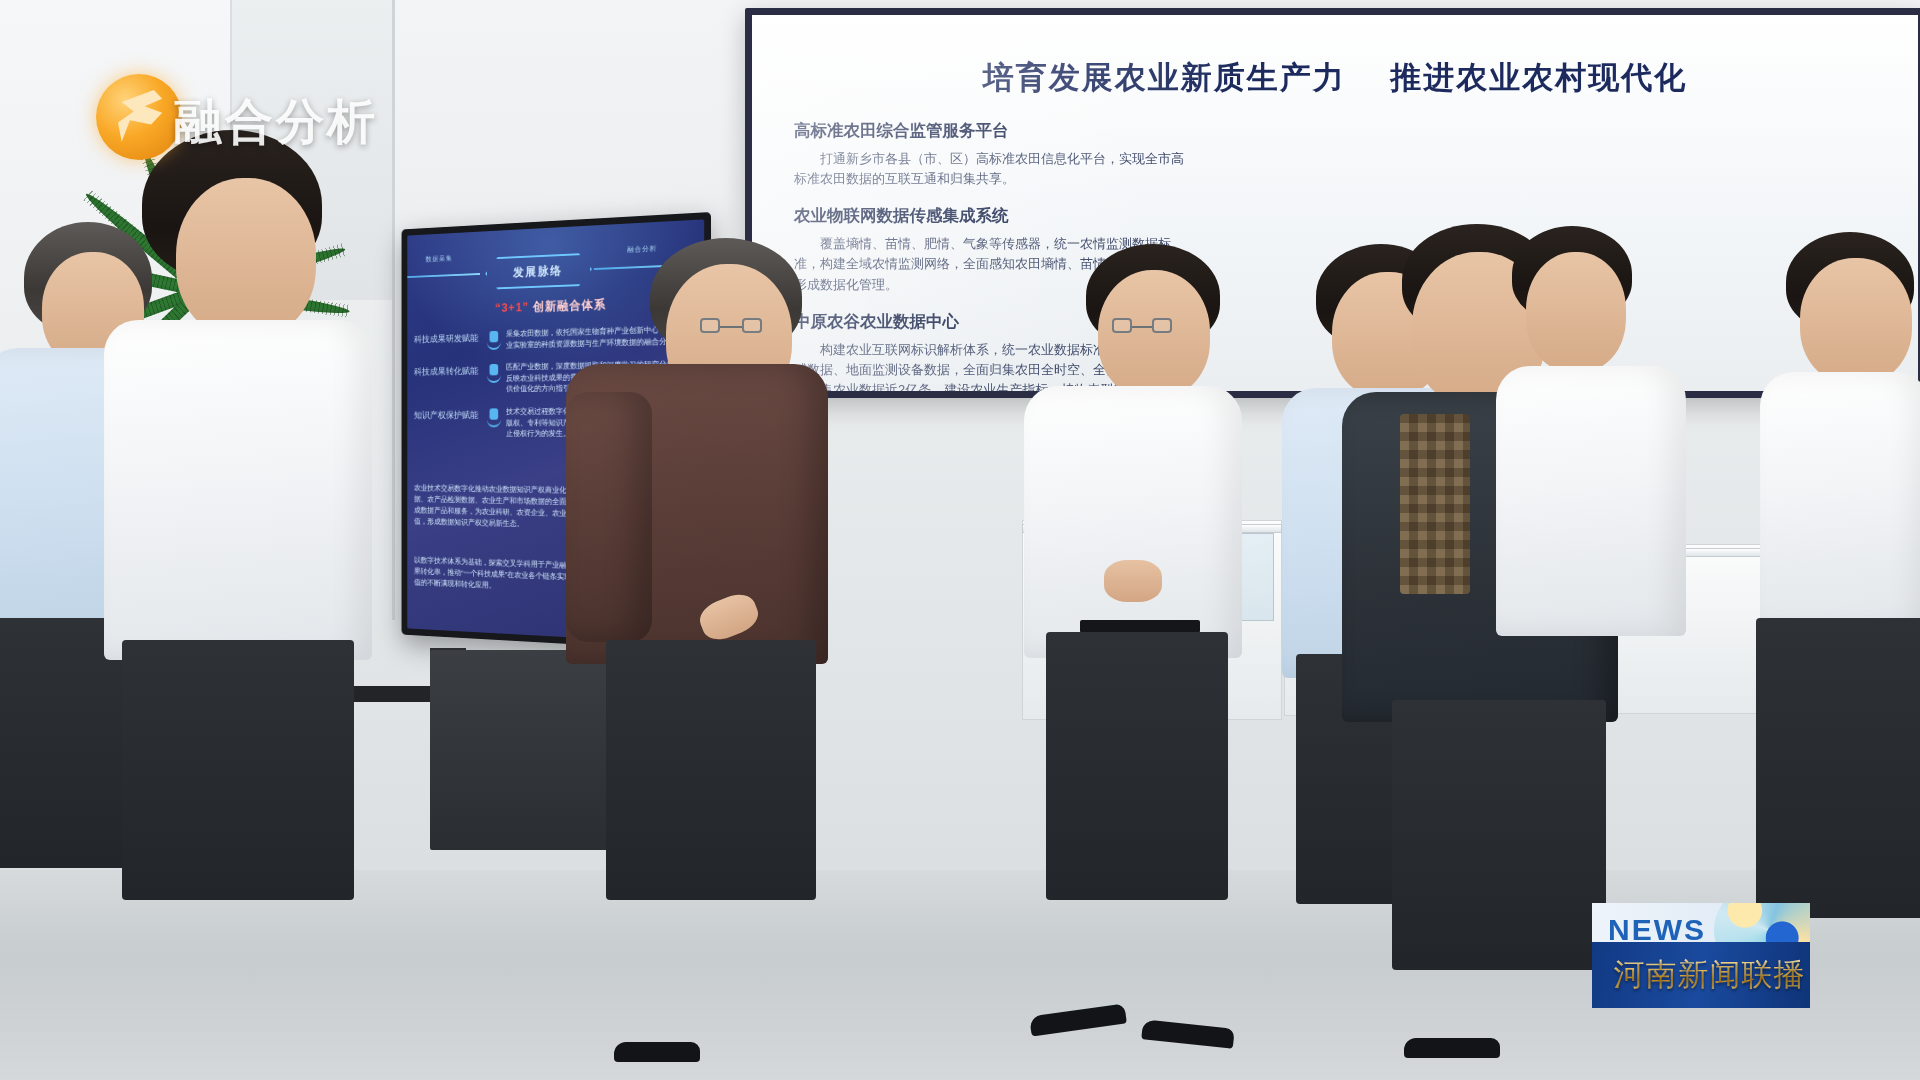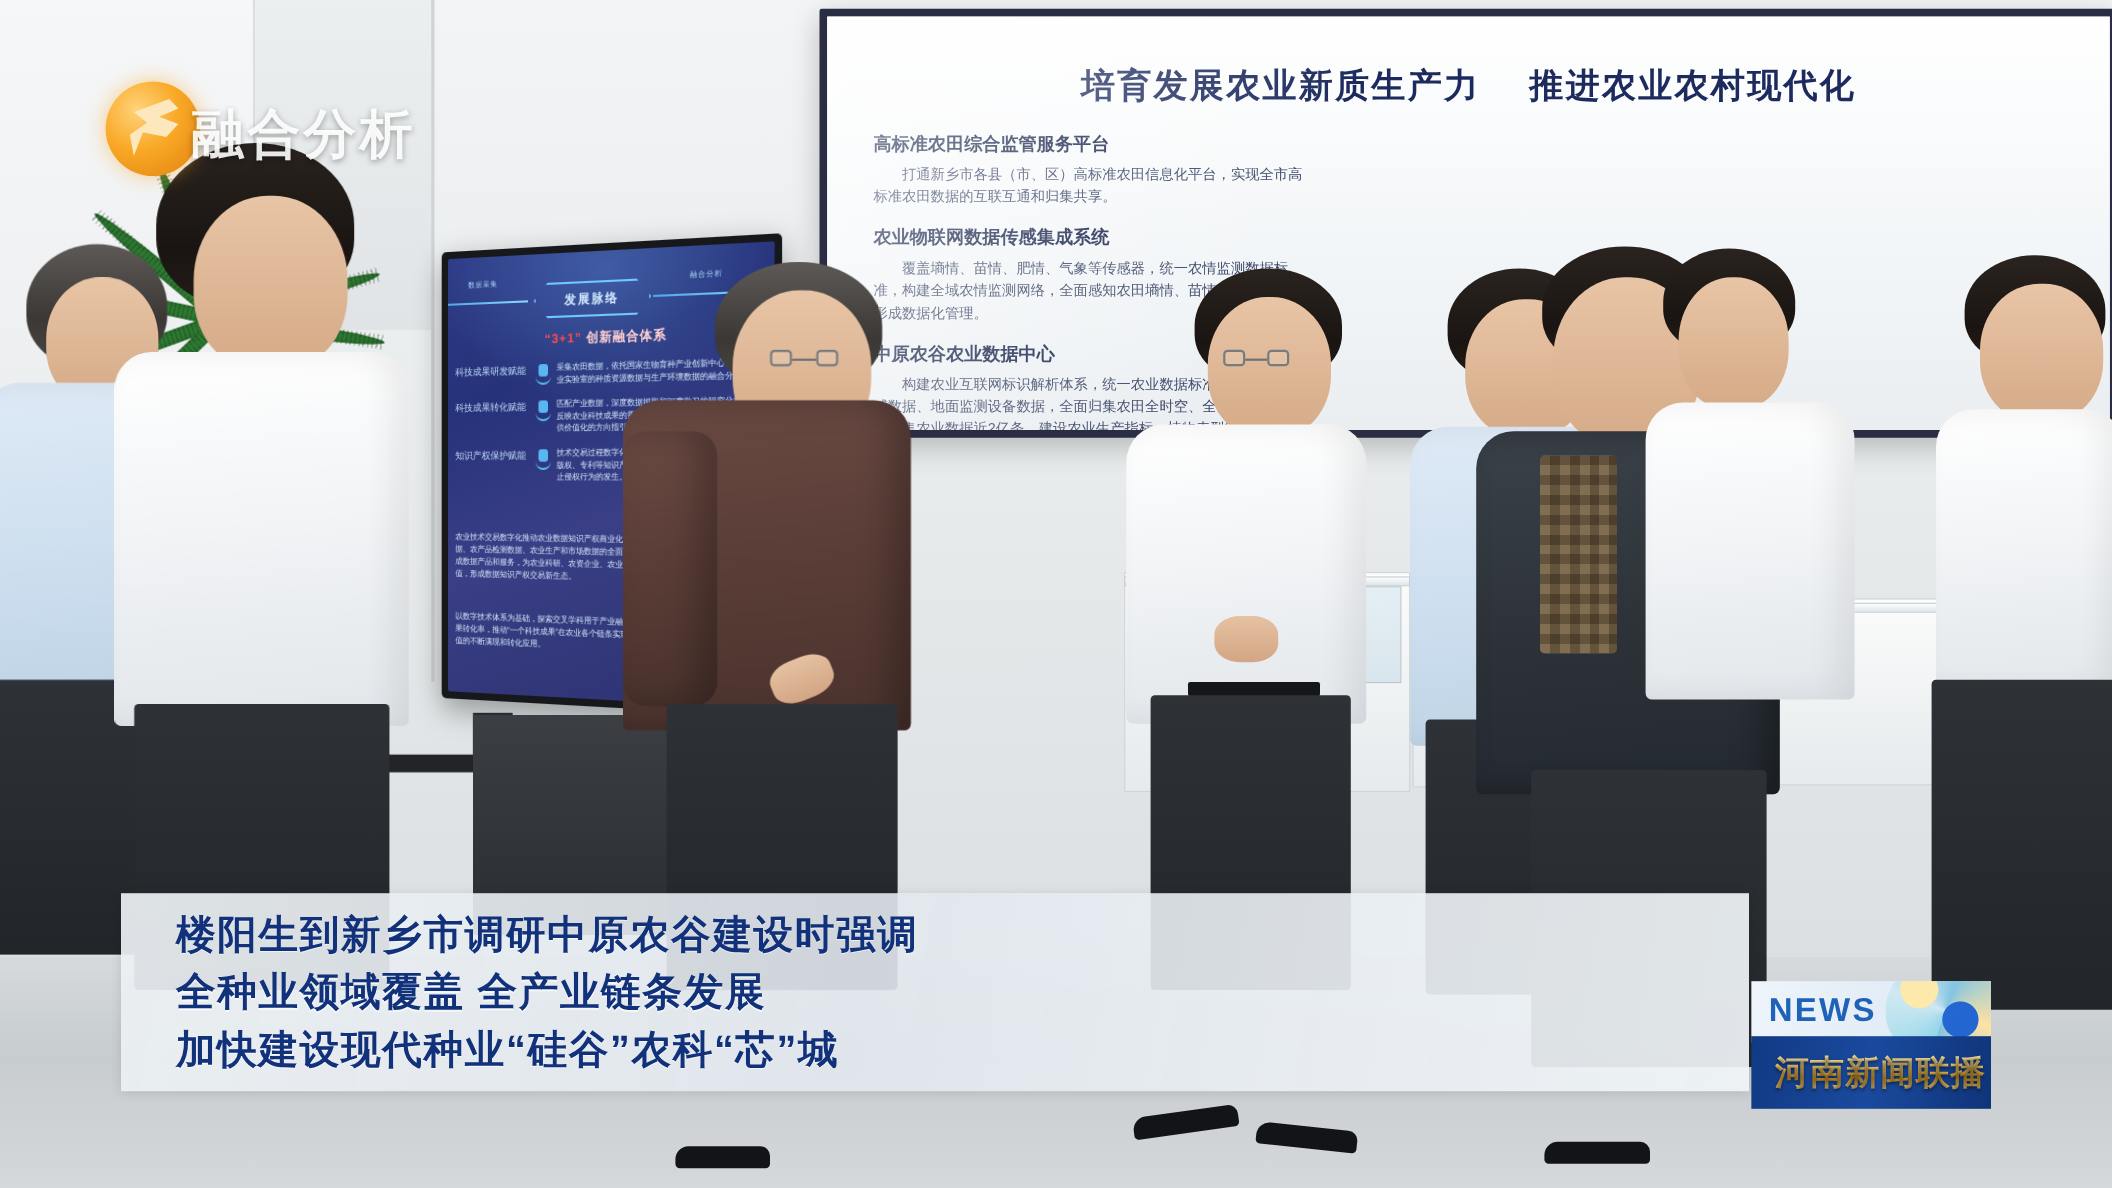--- a/index.html
+++ b/index.html
@@ -150,36 +150,36 @@
   .subtitle { position:absolute; left:110px; top:812px; width:1480px; height:180px;
     background:linear-gradient(100deg,rgba(236,240,243,.93) 0%,rgba(226,232,238,.90) 45%,
                 rgba(240,244,247,.93) 100%);
     box-shadow:0 2px 10px rgba(0,0,0,.12);
     padding:12px 0 0 50px; }
   .subtitle-line { color:#11317a; font-size:36px; font-weight:700; letter-spacing:1.5px;
     line-height:52px; white-space:nowrap;
     text-shadow:0 1px 0 rgba(255,255,255,.6); }
 
   .newsbug { position:absolute; left:1592px; top:886px; width:218px; height:122px; }
-  .nb-top { position:absolute; left:0; top:6px; width:218px; height:56px;
+  .nb-top { position:absolute; left:0; top:17px; width:218px; height:56px;
     background:linear-gradient(100deg,#eef4fa 0%,#e3edf7 55%,#d8e8f4 100%);
     overflow:hidden;text-align:right; }
   .nb-globe { position:absolute; right:-14px; top:-22px; width:110px; height:98px;
     border-radius:50%;
     background:
       radial-gradient(circle at 28% 30%, #ffe9a8 0 16%, transparent 17%),
       radial-gradient(circle at 62% 58%, #1a5fd0 0 18%, transparent 19%),
       conic-gradient(from 200deg,#8fd6e8,#cfe9f2,#7fc3e0,#ffe2a0,#7fc3e0);
     filter:blur(.4px); opacity:.95; }
   .nb-news { position:absolute; left:16px; top:10px; font-size:30px; font-weight:700;
     color:#1f63b8; letter-spacing:2px; }
   .nb-bot { position:absolute; left:0; top:56px; width:218px; height:66px;
     background:linear-gradient(100deg,#123a84 0%,#1a4a9e 50%,#0f3478 100%);
     display:flex; align-items:center; justify-content:center; }
-  .nb-cn { font-size:31px; font-weight:700; letter-spacing:1px;
+  .nb-cn { font-size:31px; font-weight:400; letter-spacing:1px;
     background:linear-gradient(180deg,#fff3c4 0%,#f0c765 38%,#d79b27 62%,#f7e3a8 100%);
     -webkit-background-clip:text; background-clip:text; color:transparent;
     text-shadow:0 2px 3px rgba(0,0,0,.45);margin-left:17px; }
 </style>
 </head>
 <body>
 
 <div id="stage">
 
   <div class="room-wall"></div>
@@ -356,25 +356,20 @@
     <div class="head" style="left:1800px;top:258px;width:112px;height:126px"></div>
     <div class="body shirt-white" style="left:1760px;top:372px;width:170px;height:260px"></div>
     <div class="trousers" style="left:1756px;top:618px;width:180px;height:300px"></div>
   </div>
 
   <div class="logo-tl">
     <div class="logo-ball"></div>
     <div class="logo-text">融合分析</div>
   </div>
 
-  <div class="subtitle">
-    <div class="subtitle-line">楼阳生到新乡市调研中原农谷建设时强调</div>
-    <div class="subtitle-line">全种业领域覆盖 全产业链条发展</div>
-    <div class="subtitle-line">加快建设现代种业“硅谷”农科“芯”城</div>
-  </div>
 
   <div class="newsbug">
     <div class="nb-top">
       <div class="nb-globe"></div>
       <div class="nb-news">NEWS</div>
     </div>
     <div class="nb-bot">
       <span class="nb-cn">河南新闻联播</span>
     </div>
   </div>

